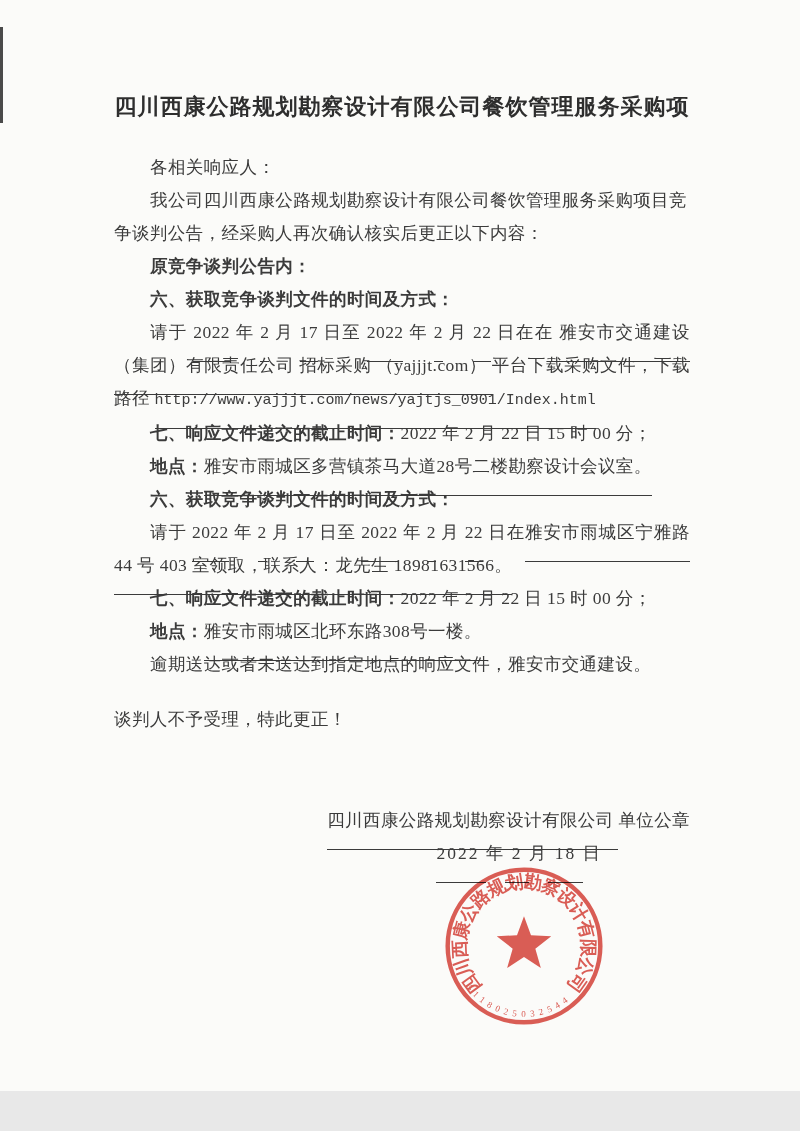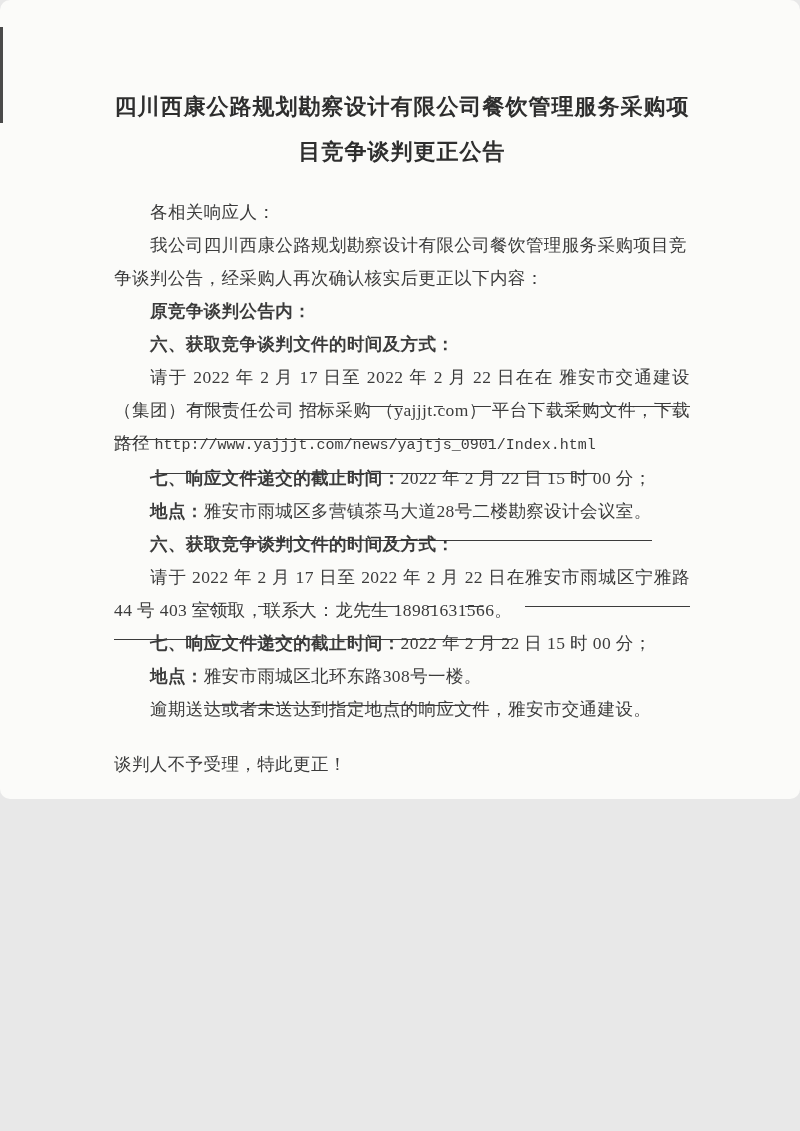--- a/index.html
+++ b/index.html
@@ -1,21 +1,20 @@
 <!DOCTYPE html>
 <html><head>
 <meta charset="utf-8">
 <style>
   html,body{margin:0;padding:0;background:#e8e8e8;}
   .page{
-    position:relative;width:800px;height:799px;margin:0 auto;
+    position:relative;width:800px;height:1091px;margin:0 auto;
     background:#fbfbf9;overflow:hidden;
     font-family:"Liberation Serif","DejaVu Serif",serif;
     color:#3b3b3b;
-    border-radius:10px;
   }
   .edge-artifact{position:absolute;left:0;top:27px;width:3px;height:96px;background:#4a4a4a;}
   .content{position:absolute;left:114px;top:84px;width:576px;}
   .doc-title{font-size:22px;line-height:45px;font-weight:bold;text-align:center;
     margin:0 0 22px 0;color:#2e2e2e;letter-spacing:1px;}
   .doc-title span{display:block;}
   p{margin:0;font-size:17.5px;line-height:33px;letter-spacing:.4px;}
   .indent{text-indent:36px;}
   .bold{font-weight:bold;}
   .lbl{font-weight:bold;}
@@ -31,21 +30,20 @@
 </style>
 </head>
 <body>
 
 <div class="page">
   <div class="edge-artifact"></div>
 
   <div class="content">
     <h1 class="doc-title">
       <span>四川西康公路规划勘察设计有限公司餐饮管理服务采购项</span>
-      <span>目竞争谈判更正公告</span>
     </h1>
 
     <p class="indent">各相关响应人：</p>
     <p class="indent">我公司四川西康公路规划勘察设计有限公司餐饮管理服务采购项目竞争谈判公告，经采购人再次确认核实后更正以下内容：</p>
     <p class="indent bold">原竞争谈判公告内：</p>
 
     <p class="indent lbl">六、获取竞争谈判文件的时间及方式：</p>
     <p class="indent justify"><span>请于 </span><span class="u">2022</span><span> 年 </span><span class="u">2</span><span> 月 </span><span class="u">17</span><span> 日至 </span><span class="u">2022</span><span> 年 </span><span class="u">2</span><span> 月 </span><span class="u">22</span><span> 日在在 </span><span class="u">雅安市交通建设（集团）有限责任公司 招标采购 （yajjjt.com） </span><span>平台下载采购文件，下载路径 </span><span class="u mono">http://www.yajjjt.com/news/yajtjs_0901/Index.html</span></p>
     <p class="indent"><span class="lbl">七、响应文件递交的截止时间：</span><span>2022 年 2 月 22 日 15 时 00 分；</span></p>
     <p class="indent"><span class="lbl">地点：</span><span class="u">雅安市雨城区多营镇茶马大道28号二楼勘察设计会议室。</span></p>

